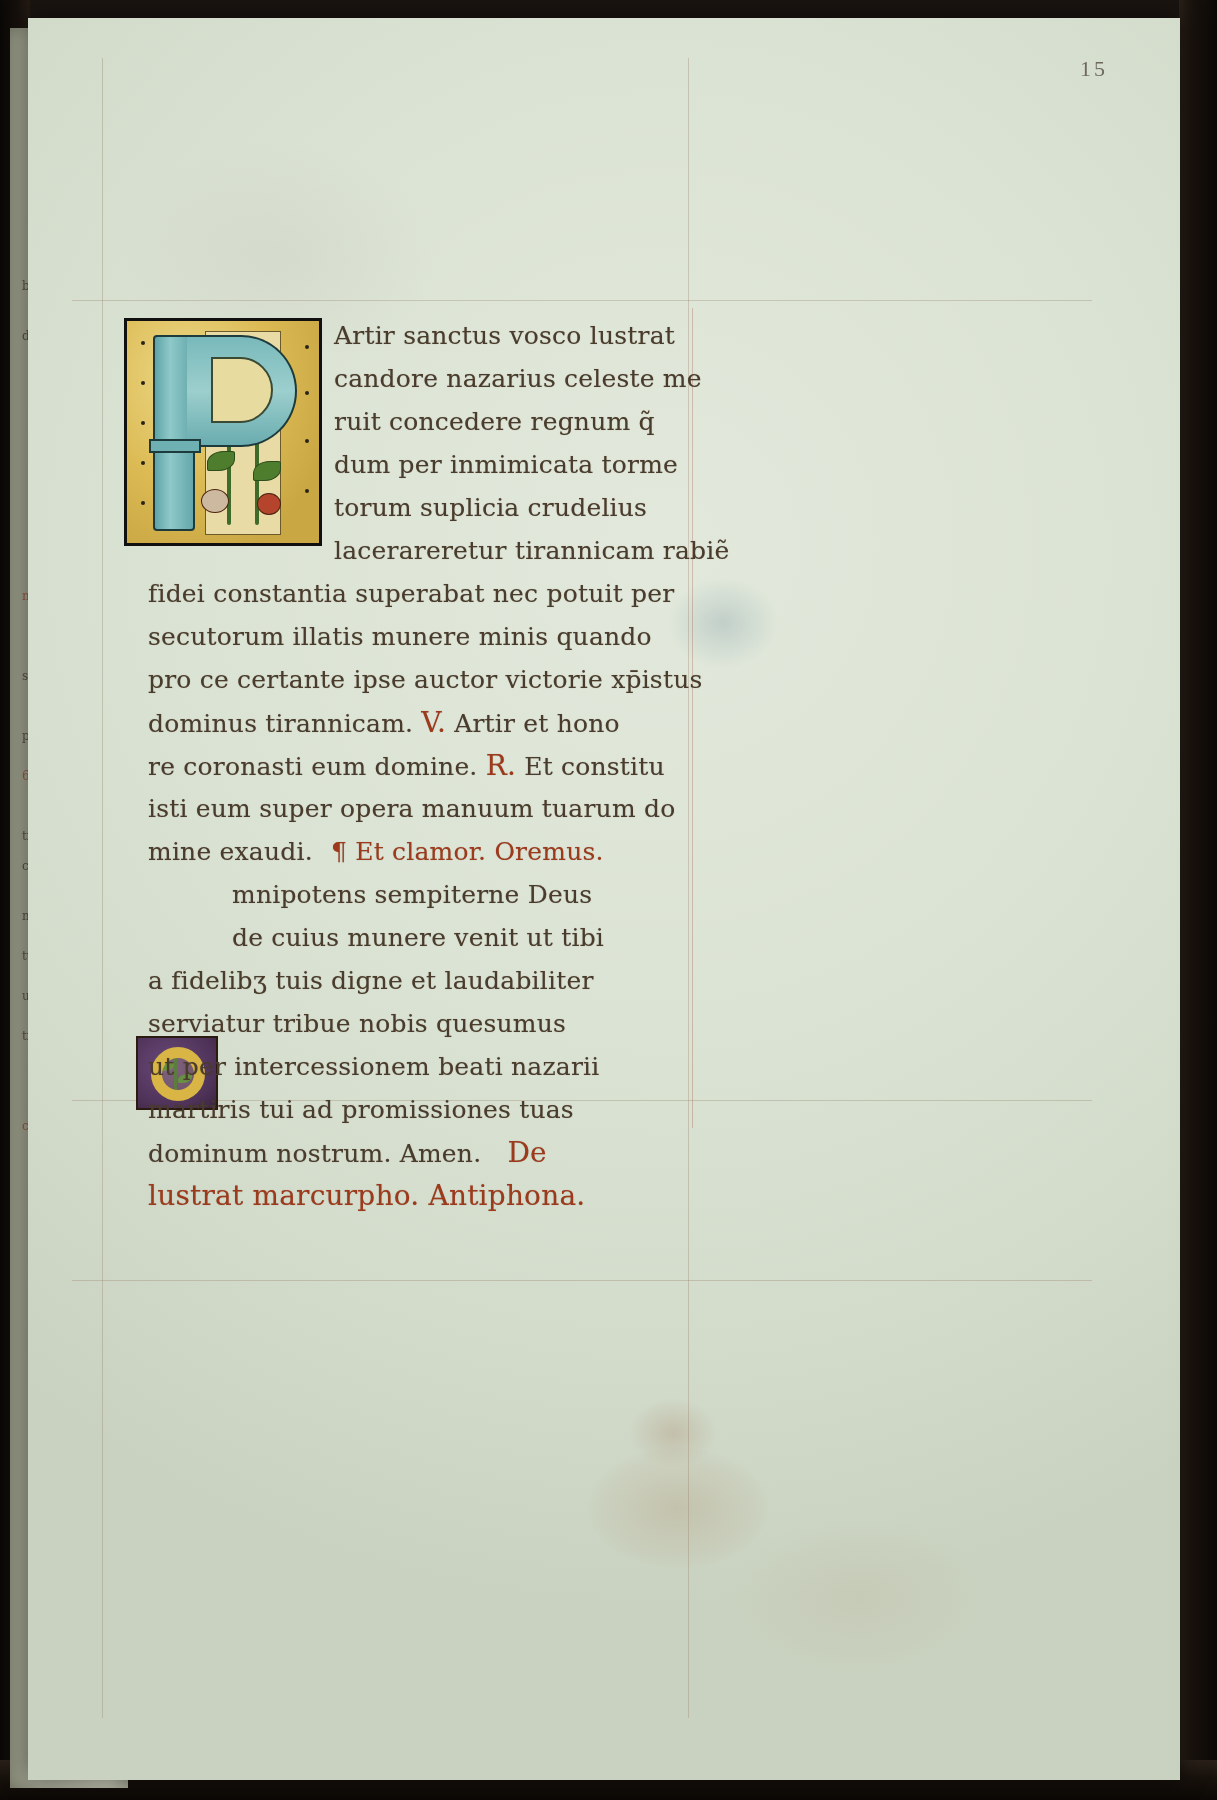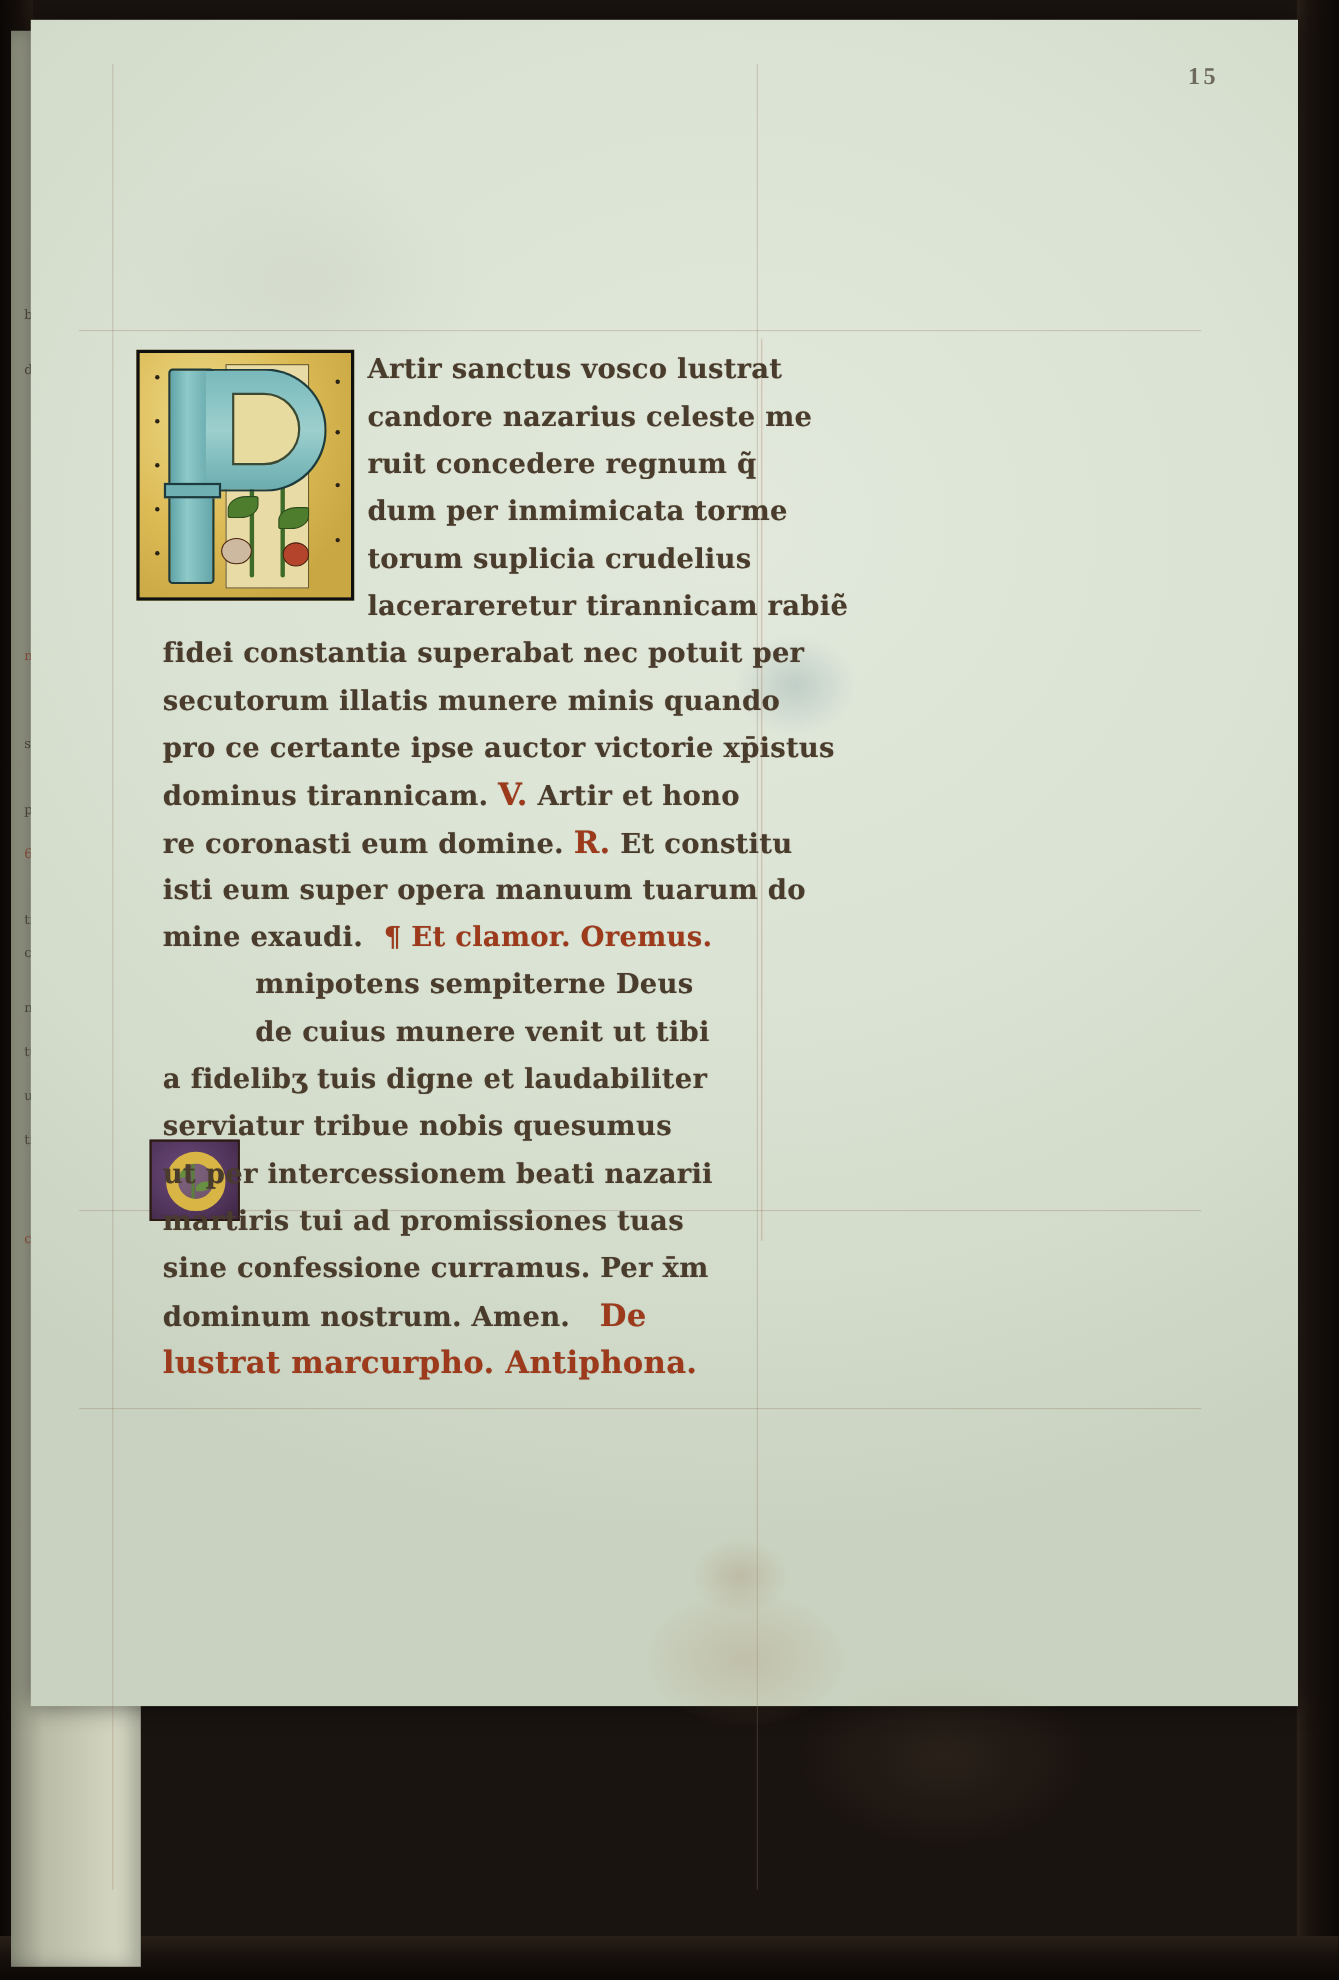--- a/index.html
+++ b/index.html
@@ -61,25 +61,24 @@
     opacity: 0.72;
     letter-spacing: -0.3px;
     white-space: pre;
   }
   .under-leaf .ured { color: #9c3b22; }
 
   
   .folio {
     position: absolute;
     left: 28px; top: 18px;
-    width: 1152px; height: 1533px;
+    width: 1152px; height: 1762px;
     background:
       radial-gradient(ellipse 90% 60% at 55% 30%, #e2e9dc 0%, #dbe3d4 45%, #d3dbcb 75%, #c9d2c0 100%);
     box-shadow: 0 0 22px rgba(0,0,0,0.55);
-    font-weight: bold;
   }
   
   .stain {
     position: absolute;
     border-radius: 50%;
     pointer-events: none;
   }
   .stain.s1 { left: 560px; top: 1430px; width: 180px; height: 120px;
     background: radial-gradient(ellipse at center, rgba(160,120,80,0.20) 0%, rgba(160,120,80,0.05) 60%, rgba(0,0,0,0) 75%); }
   .stain.s2 { left: 600px; top: 1380px; width: 90px; height: 70px;
@@ -376,21 +375,20 @@
         <span>mine exaudi.</span>
         <span class="rubric" style="margin-left:10px;">¶ Et clamor. Oremus.</span>
       </div>
 
       <div class="line indent-b"><span>mnipotens sempiterne Deus</span></div>
       <div class="line indent-b"><span>de cuius munere venit ut tibi</span></div>
       <div class="line indent-c"><span>a fidelibʒ tuis digne et laudabiliter</span></div>
       <div class="line indent-c"><span>serviatur tribue nobis quesumus</span></div>
       <div class="line indent-c"><span>ut per intercessionem beati nazarii</span></div>
       <div class="line indent-c"><span>martiris tui ad promissiones tuas</span></div>
-      <div class="line indent-c"><span>sine confessione curramus. Per x̄m</span></div>
 
       <div class="line indent-c">
         <span>dominum nostrum. Amen.</span>
         <span class="rubric-cap" style="margin-left:18px;">De</span>
       </div>
 
       <div class="line indent-c rubric" style="font-size:28px;">
         <span>lustrat marcurpho. Antiphona.</span>
       </div>
 

